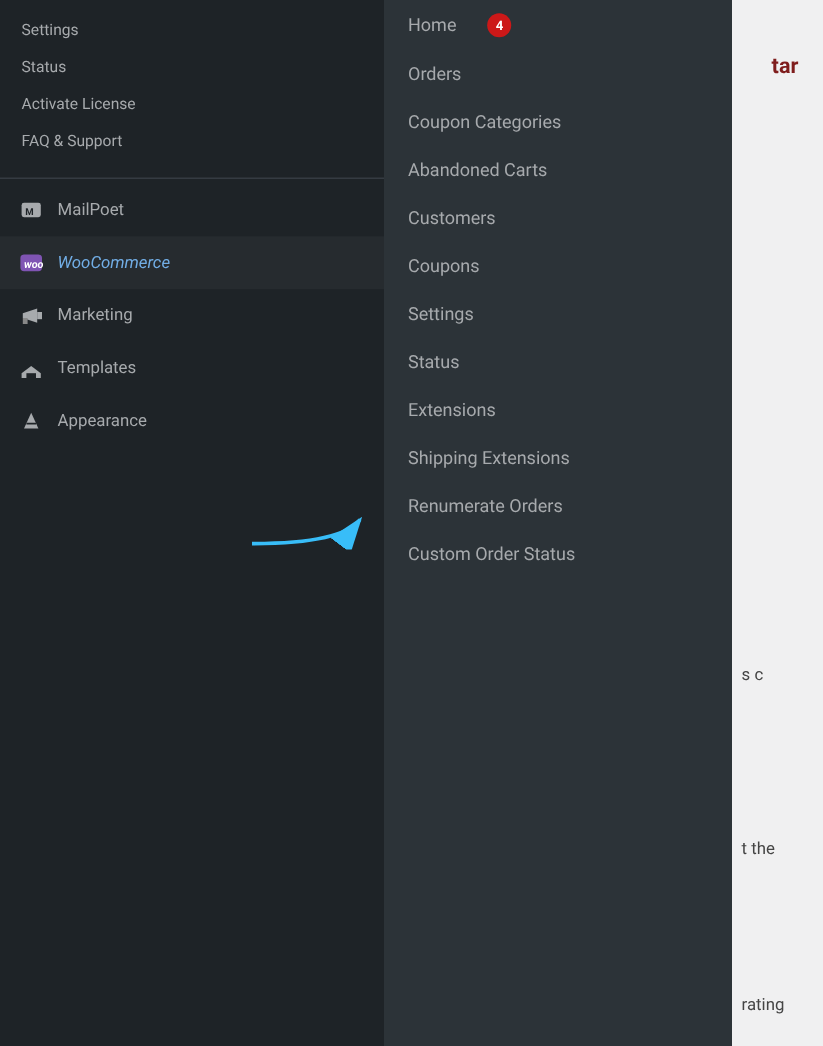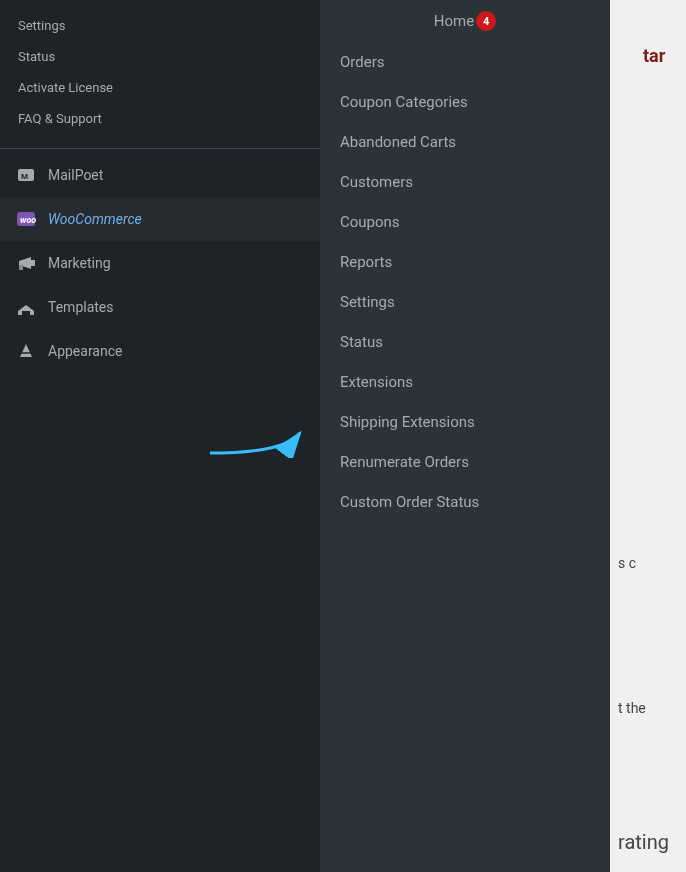--- a/index.html
+++ b/index.html
@@ -88,22 +88,21 @@
       font-size: 15px;
       color: #a7aaad;
       cursor: pointer;
       display: flex;
       align-items: center;
       gap: 8px;
       position: relative;
     }
 
     .submenu-item.with-badge {
-      gap: 2px;
-      justify-content: center;
+      gap: 26px;
     }
 
     .badge {
       background: #cc1818;
       color: #fff;
       font-size: 11px;
       font-weight: bold;
       border-radius: 50%;
       width: 20px;
       height: 20px;
@@ -212,23 +211,20 @@
   </div>
 
   <div class="submenu-item">
     <span>Customers</span>
   </div>
 
   <div class="submenu-item">
     <span>Coupons</span>
   </div>
 
-  <div class="submenu-item">
-    <span>Reports</span>
-  </div>
 
   <div class="submenu-item" style="position:relative;">
     <span>Settings</span>
   </div>
 
   <div class="submenu-item">
     <span>Status</span>
   </div>
 
   <div class="submenu-item">
@@ -256,13 +252,13 @@
         <polygon points="0 0, 10 3.5, 0 7" fill="#38bdf8"></polygon>
       </marker>
     </defs>
     <path d="M 5 45 Q 80 45 95 25" stroke="#38bdf8" stroke-width="3" fill="none" marker-end="url(#arrowhead)"></path>
   </svg>
 </div>
 
 <div style="position:absolute; left:643px; top:45px; color:#7f1d1d; font-size:18px; font-weight:700;">tar</div>
 <div style="position:absolute; left:618px; top:555px; color:#444; font-size:14px;">s c</div>
 <div style="position:absolute; left:618px; top:700px; color:#444; font-size:14px;">t the</div>
-<div style="position:absolute; left:618px; top:830px; color:#444; font-size:20px;">rating</div>
+<div style="position:absolute; left:618px; top:830px; color:#444; font-size:14px;">rating</div>
 
 </body></html>

